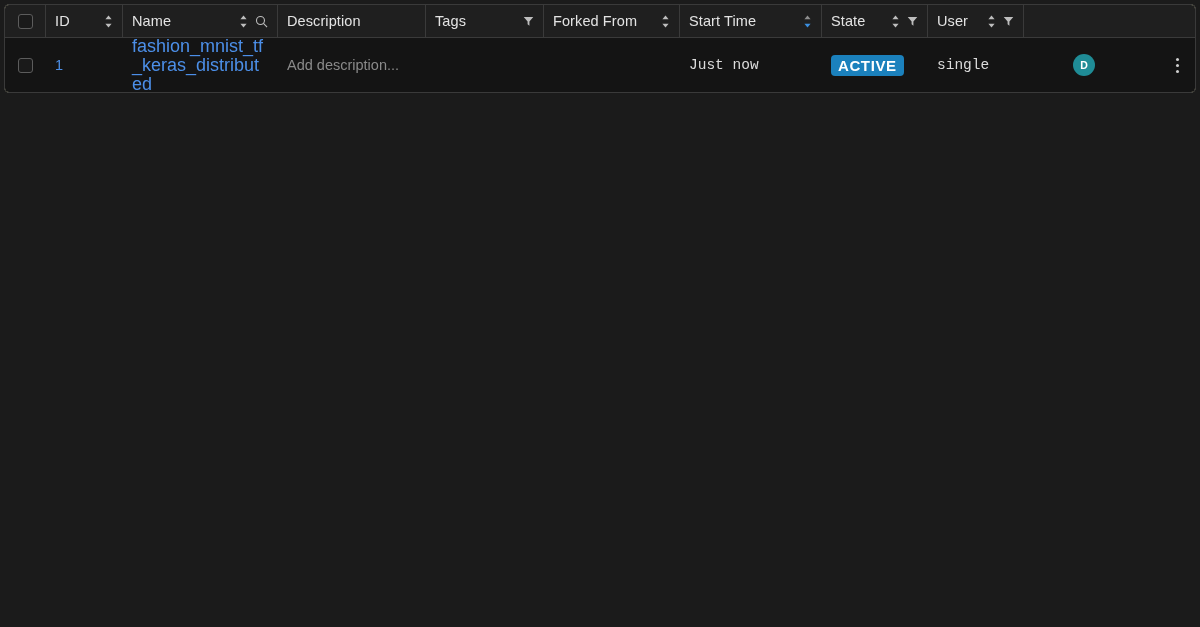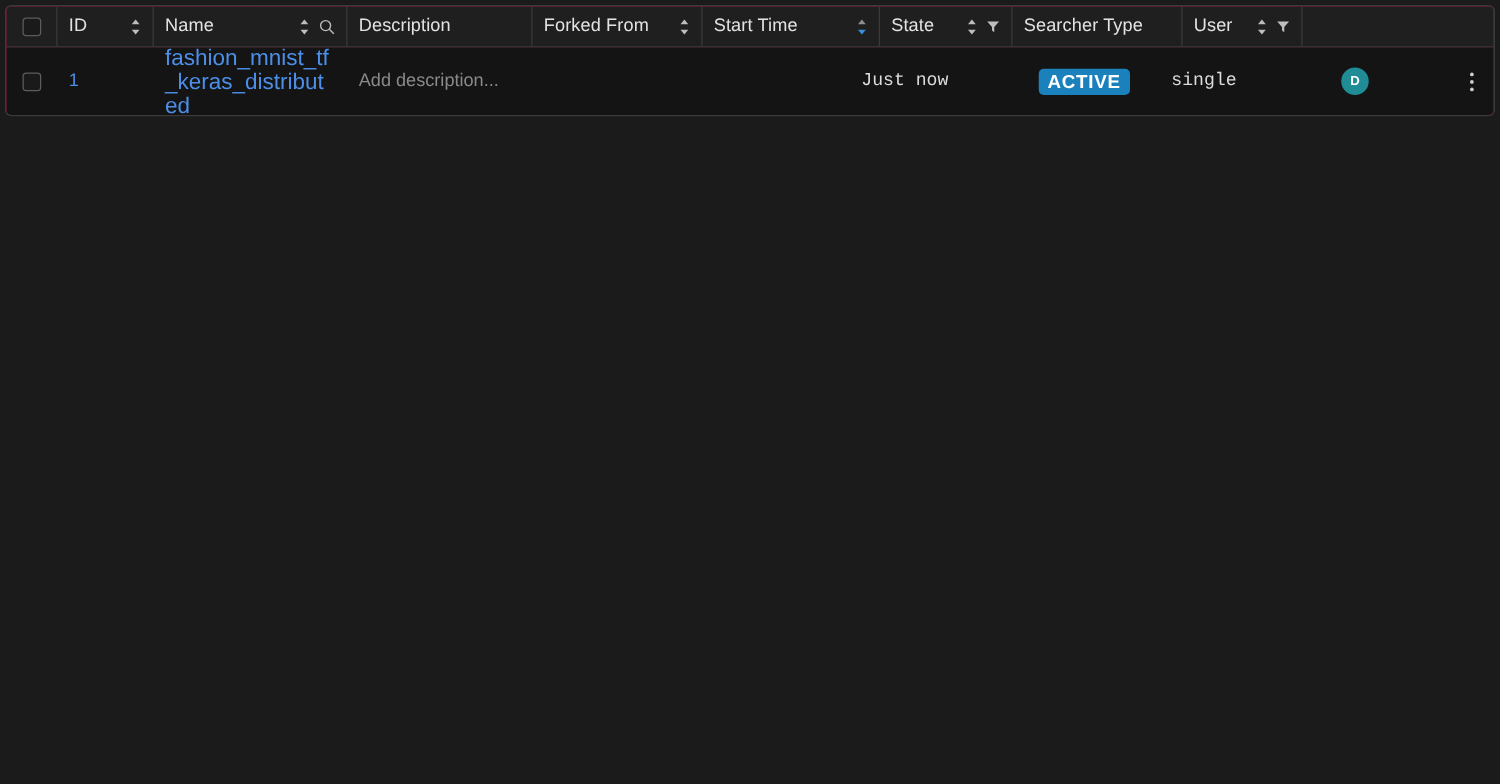--- a/index.html
+++ b/index.html
@@ -16,21 +16,21 @@
     width: 1200px;
     height: 627px;
     background: #1b1b1b;
     position: relative;
     box-sizing: border-box;
     padding: 4px 4px 0 4px;
   }
 
   .table-wrap {
     width: 1192px;
-    background: #be185d;
+    background: #fef9c3;
     border: 1px solid #3a3a3a;
     border-radius: 5px;
     overflow: hidden;
     box-sizing: border-box;
   }
 
   
   .thead {
     display: flex;
     background: #1f1f1f;
@@ -224,20 +224,28 @@
             <circle cx="5.9" cy="5.9" r="4.3" fill="none" stroke="#bdbdbd" stroke-width="1.2"></circle>
             <line x1="9.1" y1="9.1" x2="13" y2="13" stroke="#bdbdbd" stroke-width="1.2"></line>
           </svg>
         </span>
       </div>
 
       <div class="th c-desc">
         <span class="th-label">Description</span>
       </div>
 
+      <div class="th c-tags">
+        <span class="th-label">Tags</span>
+        <span class="th-icons">
+          <svg class="icon-filter" viewBox="0 0 12 12">
+            <path d="M0.8 1.2 H11.2 L7 6.1 V10.6 L5 9.1 V6.1 Z" fill="#bdbdbd"></path>
+          </svg>
+        </span>
+      </div>
 
       <div class="th c-forked">
         <span class="th-label">Forked From</span>
         <span class="th-icons">
           <svg class="icon-sort" viewBox="0 0 9 13">
             <path d="M4.5 0.5 L7.6 4.3 L1.4 4.3 Z" fill="#bdbdbd"></path>
             <path d="M4.5 12.5 L1.4 8.7 L7.6 8.7 Z" fill="#bdbdbd"></path>
           </svg>
         </span>
       </div>
@@ -258,23 +266,20 @@
           <svg class="icon-sort" viewBox="0 0 9 13">
             <path d="M4.5 0.5 L7.6 4.3 L1.4 4.3 Z" fill="#bdbdbd"></path>
             <path d="M4.5 12.5 L1.4 8.7 L7.6 8.7 Z" fill="#bdbdbd"></path>
           </svg>
           <svg class="icon-filter" viewBox="0 0 12 12">
             <path d="M0.8 1.2 H11.2 L7 6.1 V10.6 L5 9.1 V6.1 Z" fill="#bdbdbd"></path>
           </svg>
         </span>
       </div>
 
-      <div class="th c-searcher">
-        <span class="th-label">Searcher Type</span>
-      </div>
 
       <div class="th c-user">
         <span class="th-label">User</span>
         <span class="th-icons">
           <svg class="icon-sort" viewBox="0 0 9 13">
             <path d="M4.5 0.5 L7.6 4.3 L1.4 4.3 Z" fill="#bdbdbd"></path>
             <path d="M4.5 12.5 L1.4 8.7 L7.6 8.7 Z" fill="#bdbdbd"></path>
           </svg>
           <svg class="icon-filter" viewBox="0 0 12 12">
             <path d="M0.8 1.2 H11.2 L7 6.1 V10.6 L5 9.1 V6.1 Z" fill="#bdbdbd"></path>

